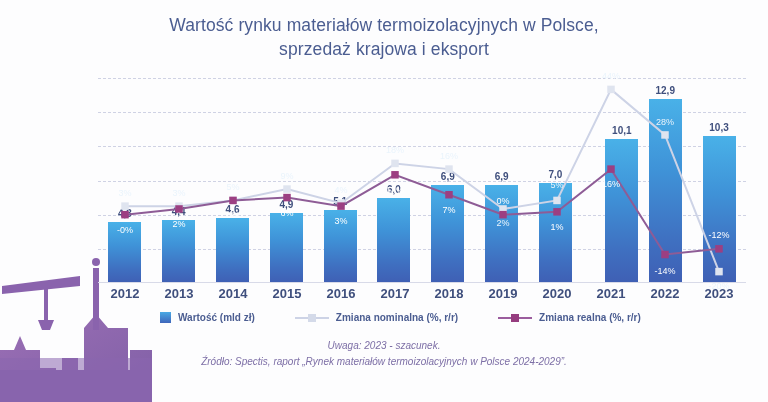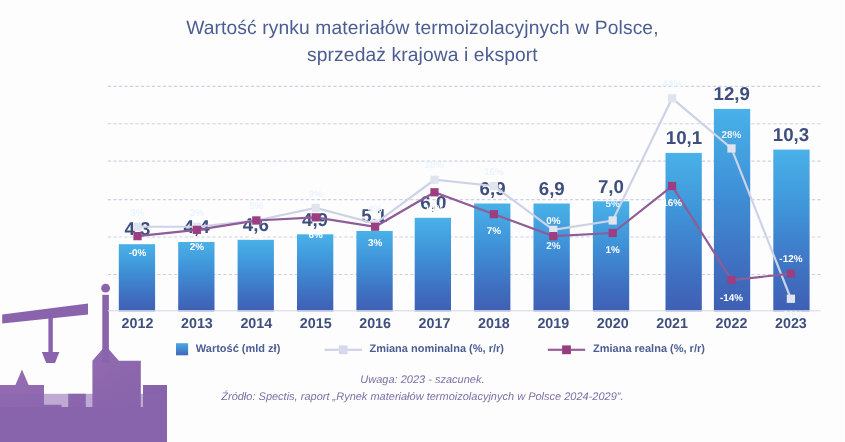--- a/index.html
+++ b/index.html
@@ -115,31 +115,31 @@
     width: 33px;
     background: linear-gradient(180deg, #49b1e8 0%, #3f93d8 38%, #3f6fc0 78%, #3f5fb4 100%);
   }
   .bar-value {
     position: absolute;
     bottom: 100%;
     left: 50%;
     transform: translateX(-50%);
     margin-bottom: 3px;
     color: #3f4f7d;
-    font-size: 17px;
+    font-size: 10px;
     font-weight: bold;
     white-space: nowrap;
   }
 
   
   .pct {
     position: absolute;
     transform: translate(-50%, -50%);
     font-size: 9px;
-    font-weight: bold;
+    font-weight: normal;
     white-space: nowrap;
     color: #ffffff;
     pointer-events: none;
   }
   .pct.nominal { color: #eaf4fc; }
   .pct.real { color: #ffffff; }
 
   
   .series-layer {
     position: absolute;

